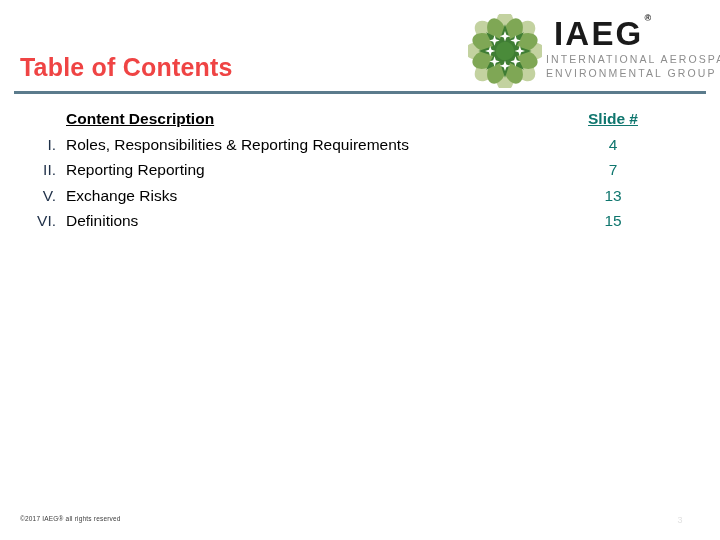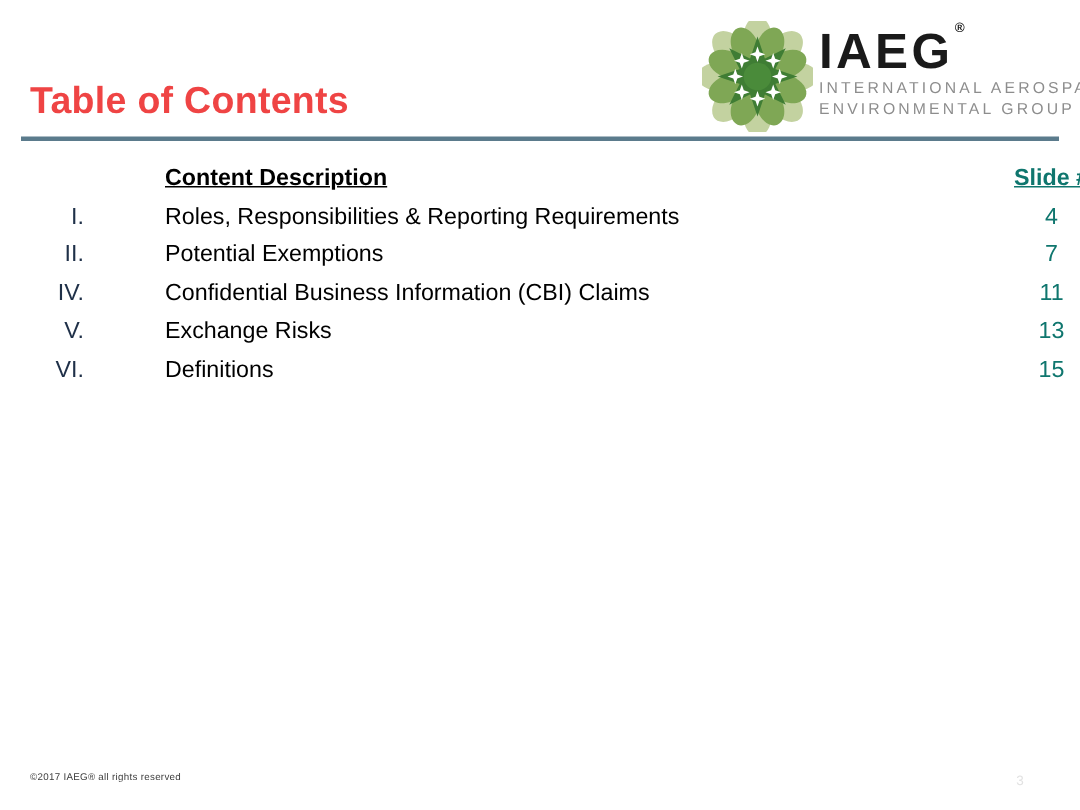--- a/index.html
+++ b/index.html
@@ -37,20 +37,21 @@
     top: 0px;
   }
   #logo-iaeg {
     font-size: 33px;
     font-weight: bold;
     letter-spacing: 2.2px;
     line-height: 36px;
     color: #1a1a1a;
     position: relative;
     display: inline-block;
+    margin-left: 8px;
   }
   #logo-reg {
     font-size: 9px;
     font-weight: bold;
     vertical-align: super;
     letter-spacing: 0;
     position: relative;
     top: -12px;
     left: 1px;
   }
@@ -88,21 +89,20 @@
     left: 22px;
     top: 106px;
     width: 660px;
     font-size: 15.5px;
     line-height: 25.6px;
   }
   .toc-row {
     display: flex;
     align-items: flex-end;
     height: 25.6px;
-    gap: 44px;
   }
   .col-num {
     width: 34px;
     flex: 0 0 34px;
     text-align: right;
     color: #1f3048;
     white-space: nowrap;
   }
   .col-desc {
     flex: 0 0 502px;
@@ -286,30 +286,25 @@
   </div>
 
   <div class="toc-row">
     <div class="col-num">I.</div>
     <div class="col-desc">Roles, Responsibilities &amp; Reporting Requirements</div>
     <div class="col-slide">4</div>
   </div>
 
   <div class="toc-row">
     <div class="col-num">II.</div>
-    <div class="col-desc">Potential Exemptions</div>
+    <div class="col-desc">Reporting Reporting</div>
     <div class="col-slide">7</div>
   </div>
 
 
-  <div class="toc-row">
-    <div class="col-num">IV.</div>
-    <div class="col-desc">Confidential Business Information (CBI) Claims</div>
-    <div class="col-slide">11</div>
-  </div>
 
   <div class="toc-row">
     <div class="col-num">V.</div>
     <div class="col-desc">Exchange Risks</div>
     <div class="col-slide">13</div>
   </div>
 
   <div class="toc-row">
     <div class="col-num">VI.</div>
     <div class="col-desc">Definitions</div>

